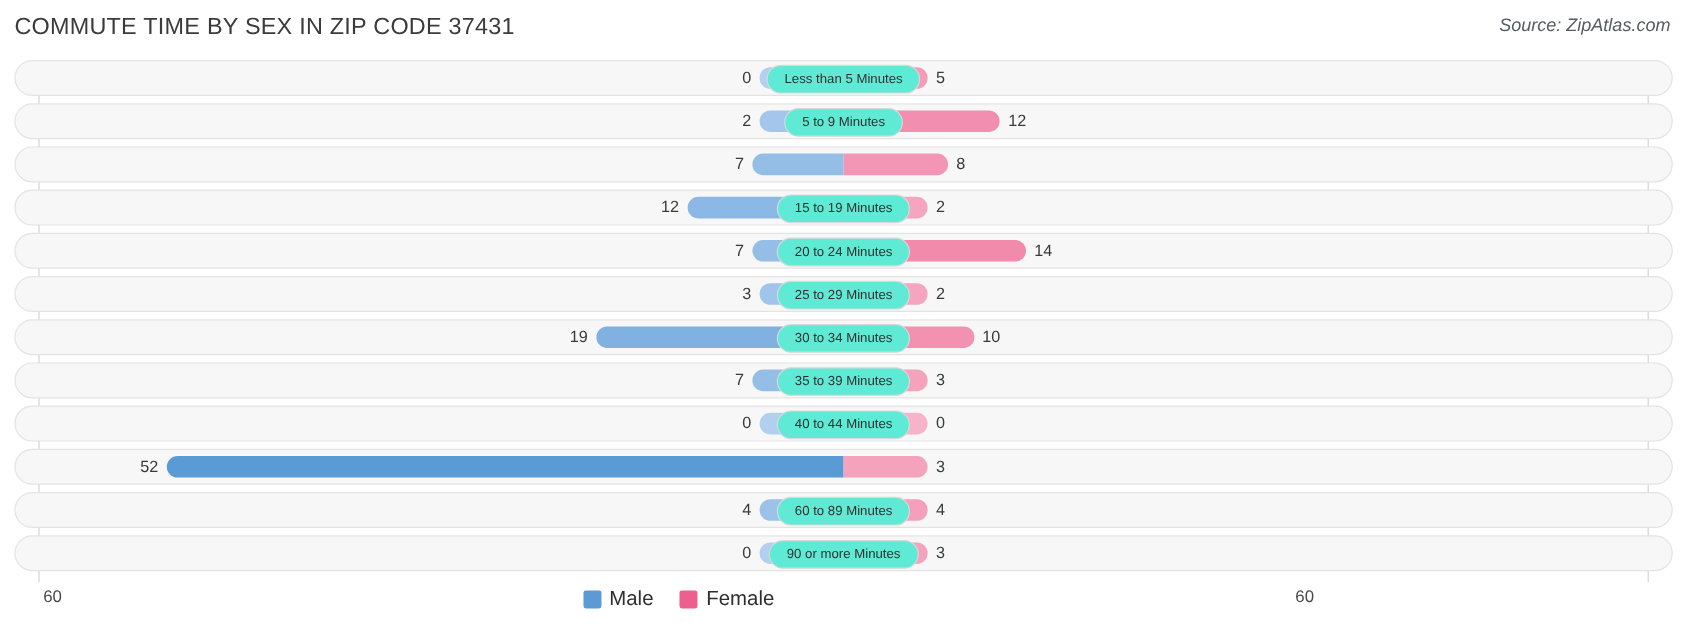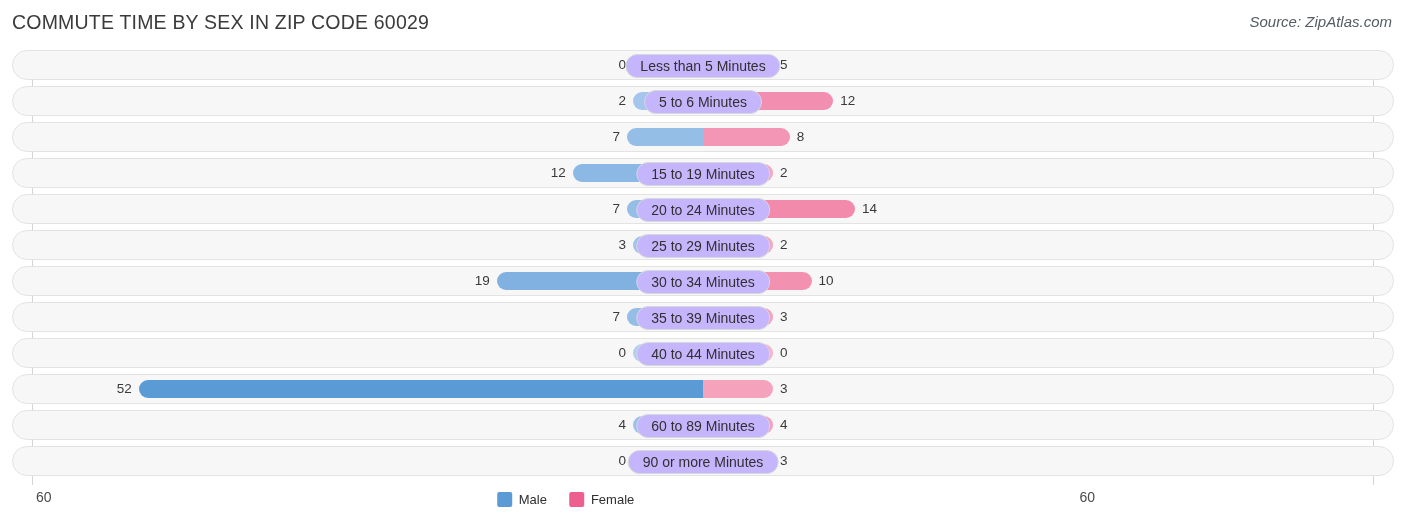--- a/index.html
+++ b/index.html
@@ -117,24 +117,24 @@
   .val.female-val { text-align: left; }
 
   .pill {
     position: absolute;
     top: 3px;
     left: 50%;
     transform: translateX(-50%);
     height: 22px;
     line-height: 22px;
     padding: 0 14px;
-    background: #c4b5fd;
+    background: #5eead4;
     border: 1px solid #d8d8d8;
     border-radius: 12px;
-    font-size: 14px;
+    font-size: 11px;
     color: #303030;
     white-space: nowrap;
     z-index: 3;
   }
 
   
   .footer {
     position: absolute;
     left: 0;
     top: 485px;
@@ -165,31 +165,31 @@
     align-items: center;
     gap: 7px;
   }
   .legend-swatch {
     width: 15px;
     height: 15px;
     border-radius: 2px;
     display: block;
   }
   .legend-label {
-    font-size: 13px;
+    font-size: 17px;
     color: #2f2f2f;
   }
 </style>
 </head>
 <body>
 
 <div class="chart-wrap">
 
   <div class="header">
-    <div class="chart-title">COMMUTE TIME BY SEX IN ZIP CODE 60029</div>
+    <div class="chart-title">COMMUTE TIME BY SEX IN ZIP CODE 37431</div>
     <div class="chart-source">Source: ZipAtlas.com</div>
   </div>
 
   <div class="plot">
     <div class="axis-line left"></div>
     <div class="axis-line right"></div>
     <div class="rows" id="rows">
         <div class="row">
           <div class="row-inner">
             <div class="bar male capped" style="width: 70px; background: rgb(178, 207, 240);"></div>
@@ -198,21 +198,21 @@
             <div class="val female-val" style="left: calc(50% + 77px);">5</div>
             <div class="pill">Less than 5 Minutes</div>
           </div>
         </div>
         <div class="row">
           <div class="row-inner">
             <div class="bar male capped" style="width: 70px; background: rgb(164, 198, 236);"></div>
             <div class="bar female capped" style="width: 130.2px; background: rgb(242, 142, 175);"></div>
             <div class="val male-val" style="right: calc(50% + 77px);">2</div>
             <div class="val female-val" style="left: calc(50% + 137.2px);">12</div>
-            <div class="pill">5 to 6 Minutes</div>
+            <div class="pill">5 to 9 Minutes</div>
           </div>
         </div>
         <div class="row">
           <div class="row-inner">
             <div class="bar male capped" style="width: 75.95px; background: rgb(149, 190, 231);"></div>
             <div class="bar female capped" style="width: 86.8px; background: rgb(243, 149, 180);"></div>
             <div class="val male-val" style="right: calc(50% + 82.95px);">7</div>
             <div class="val female-val" style="left: calc(50% + 93.8px);">8</div>
           </div>
         </div>

